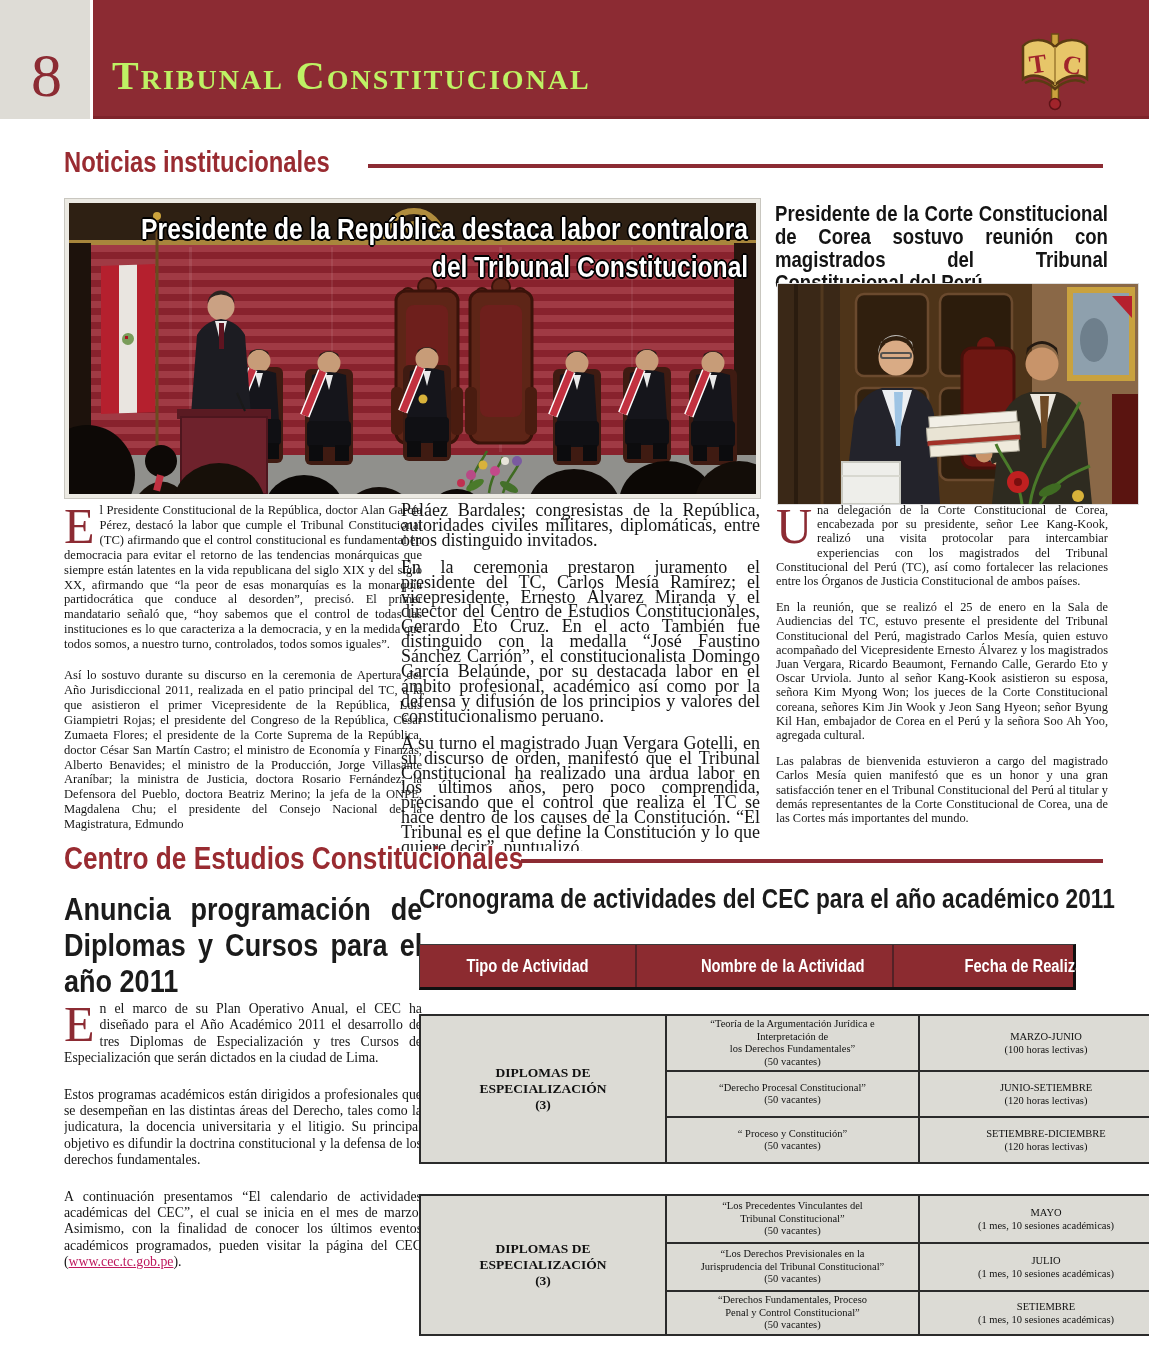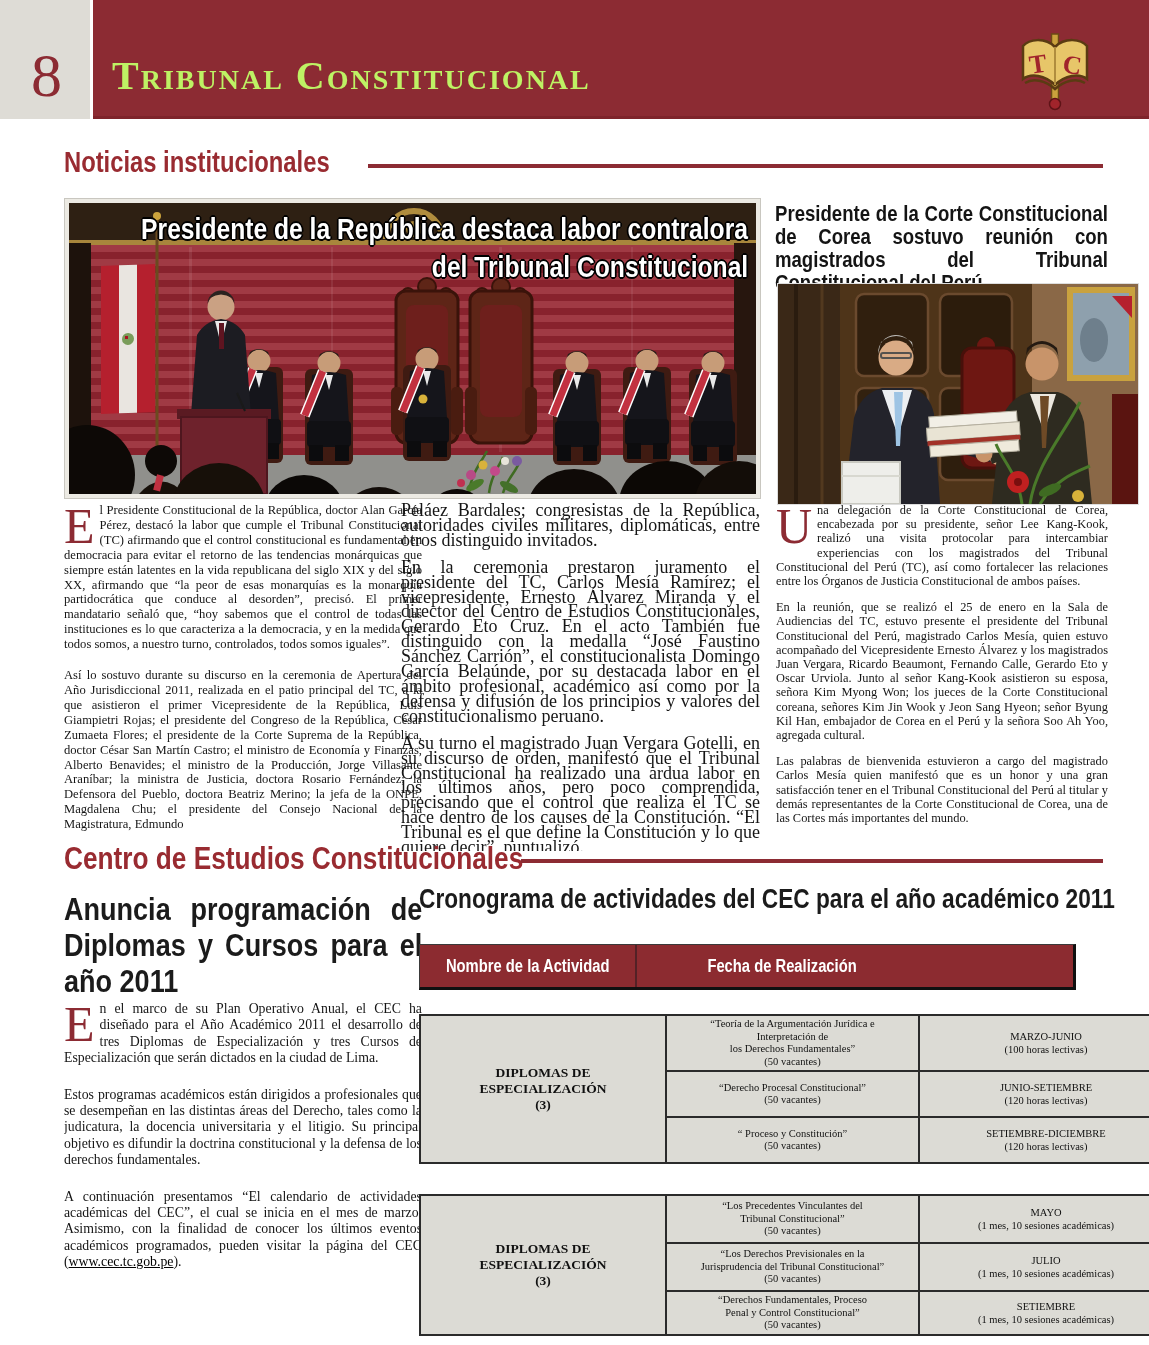--- a/index.html
+++ b/index.html
@@ -55,21 +55,21 @@
            font-size:22px;line-height:23px;text-align:justify;color:#141414;}
   .dc{float:left;font-family:"Liberation Serif",serif;font-size:50px;line-height:41px;
       color:#8c2b33;margin:3px 5px 0 0;}
 
   
   .h-anuncia{position:absolute;left:64px;top:891px;width:424px;transform:scaleX(0.845);
              transform-origin:0 0;font-family:"Liberation Sans",sans-serif;font-weight:700;
              font-size:32px;line-height:36px;text-align:justify;color:#1b1b1b;}
   .colcec{left:64px;top:1001px;width:358px;height:344px;font-size:13.8px;line-height:16.4px;}
   .colcec p{margin-bottom:20px;}
-  .link{color:#000000;}
+  .link{color:#be185d;}
 
   
   .h-cron{position:absolute;left:419px;top:884px;font-family:"Liberation Sans",sans-serif;
           font-weight:700;font-size:27px;transform:scaleX(0.84);transform-origin:0 0;
           white-space:nowrap;color:#1b1b1b;}
   .sched-head{position:absolute;left:419px;top:944px;width:657px;height:46px;display:flex;
               background:#8c2b30;border:1px solid #3a3a3a;border-bottom:3px solid #101010;
               border-right:3px solid #101010;box-sizing:border-box;}
   .sh-cell{flex:0 0 215px;display:flex;align-items:center;justify-content:center;color:#fff;}
   .sh-cell + .sh-cell{border-left:2px solid #542126;flex-basis:219px;padding-left:36px;}
@@ -299,20 +299,23 @@
   <div class="bt colcec">
     <p><span class="dc">E</span><span>n el marco de su Plan Operativo Anual, el CEC ha diseñado para el Año Académico 2011 el desarrollo de tres Diplomas de Especialización y tres Cursos de Especialización  que serán dictados en la ciudad de Lima.</span></p>
     <p>Estos programas académicos están dirigidos a profesionales que se desempeñan en las distintas áreas del Derecho, tales como la judicatura, la docencia universitaria y el litigio. Su principal objetivo es difundir la doctrina constitucional y la defensa de los derechos fundamentales.</p>
     <p><span>A continuación presentamos “El calendario de actividades académicas del CEC”,  el cual se inicia en el mes de marzo. Asimismo, con la finalidad de conocer los últimos eventos académicos programados, pueden visitar la página del CEC (</span><a class="link" href="#">www.cec.tc.gob.pe</a><span>).</span></p>
   </div>
 
   <div class="h-cron">Cronograma de  actividades del CEC para el año académico 2011</div>
 
   <div class="sched-head">
     <div class="sh-cell">
+        <span>Tipo de Actividad</span>
+      </div>
+    <div class="sh-cell">
         <span>Nombre de la  Actividad</span>
       </div>
     <div class="sh-cell">
         <span>Fecha de Realización</span>
       </div>
   </div>
 
   <table class="sched" style="left:419px;top:1014px;">
     <tbody>
         <tr style="height:54px">

